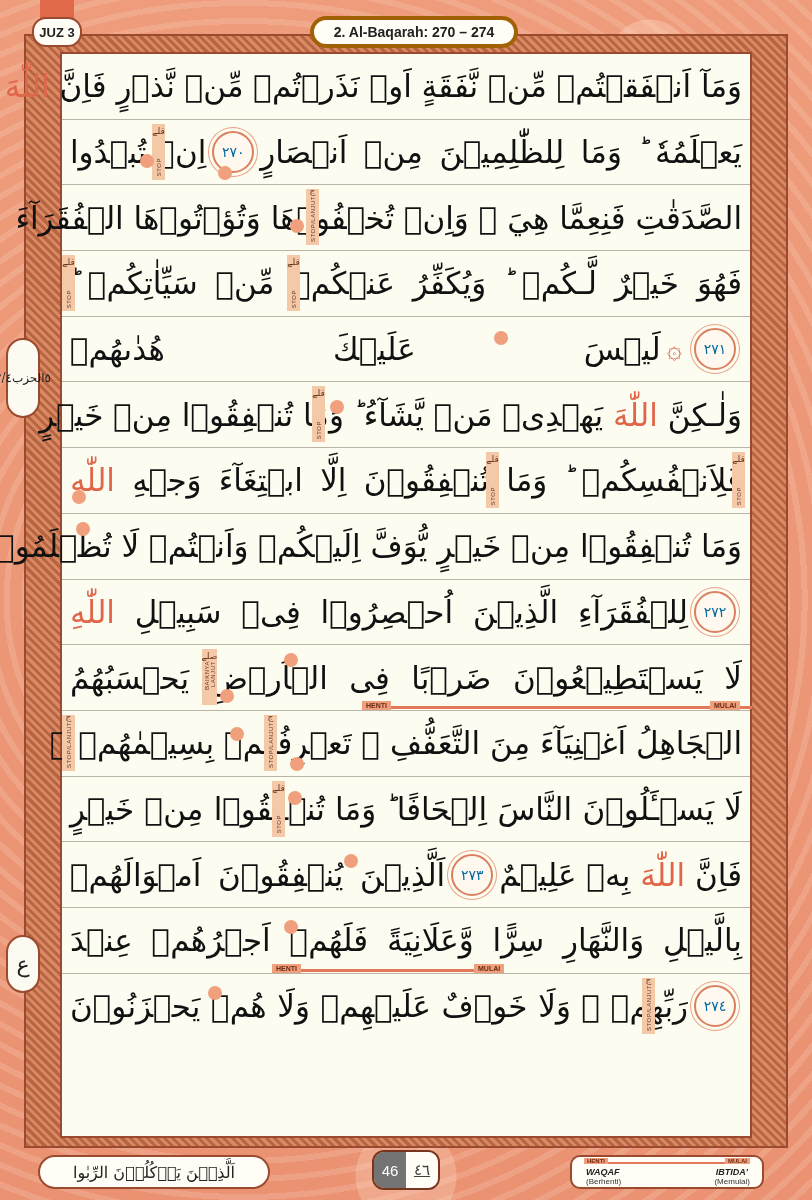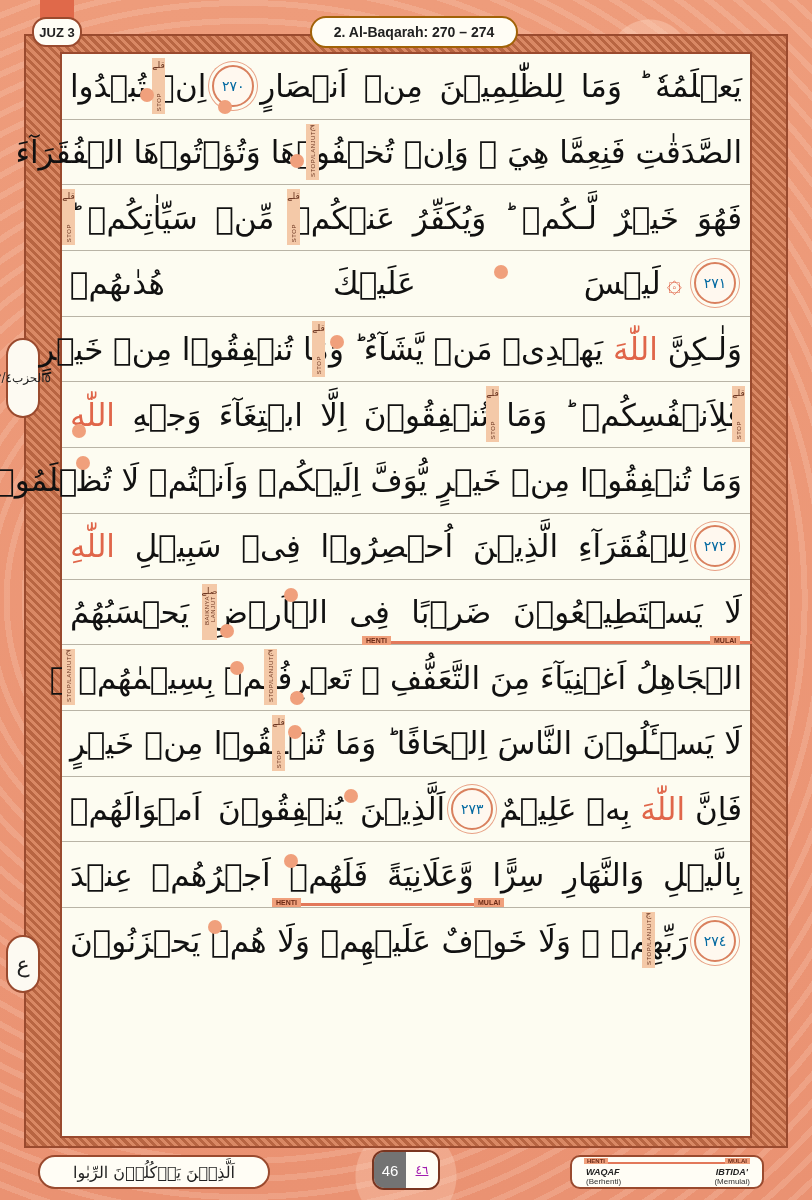--- a/index.html
+++ b/index.html
@@ -37,21 +37,21 @@
   }
   .juz-badge {
     position: absolute; left: 32px; top: 17px; width: 50px; height: 30px;
     background: #fffdf5; border: 2px solid #9a4a2e; border-radius: 14px;
     display: flex; align-items: center; justify-content: center;
     font-family: "Liberation Sans", sans-serif; font-weight: bold; font-size: 13px;
     color: #222; box-sizing: border-box;
   }
   .surah-badge {
     position: absolute; left: 310px; top: 16px; width: 208px; height: 32px;
-    background: #fffdf5; border: 2px solid #a16207; border-radius: 16px;
+    background: #fffdf5; border: 4px solid #a16207; border-radius: 16px;
     display: flex; align-items: center; justify-content: center;
     font-family: "Liberation Sans", sans-serif; font-weight: bold; font-size: 14px;
     color: #222; box-sizing: border-box;
   }
   .side-marker {
     position: absolute; left: 6px; width: 34px;
     background: #fdfaf2; border: 2px solid #9a4a2e; border-radius: 17px;
     display: flex; align-items: center; justify-content: center;
     font-family: "DejaVu Serif", serif; color: #222; box-sizing: border-box;
   }
@@ -111,21 +111,21 @@
     background: #fffdf5; border: 2px solid #9a4a2e; border-radius: 17px; box-sizing: border-box;
     display: flex; align-items: center; justify-content: center;
     font-family: "DejaVu Serif", serif; font-size: 16px; color: #222; direction: rtl;
   }
   .page-num {
     position: absolute; left: 372px; top: 1150px; width: 68px; height: 40px;
     border: 2px solid #7a3520; border-radius: 12px; overflow: hidden; box-sizing: border-box;
     display: flex;
   }
   .page-num .latin { flex: 1; background: #737373; color: #fff; display: flex; align-items: center; justify-content: center; font-family: "Liberation Sans", sans-serif; font-size: 15px; }
-  .page-num .arabic { flex: 1; background: #fffdf5; color: #a21caf; display: flex; align-items: center; justify-content: center; font-size: 12px; text-decoration: underline; }
+  .page-num .arabic { flex: 1; background: #fffdf5; color: #404040; display: flex; align-items: center; justify-content: center; font-size: 15px; text-decoration: underline; }
   .legend {
     position: absolute; left: 570px; top: 1155px; width: 194px; height: 34px;
     background: #fffdf5; border: 2px solid #9a4a2e; border-radius: 10px; box-sizing: border-box;
     font-family: "Liberation Sans", sans-serif;
   }
   .legend .bar { position: absolute; left: 14px; right: 14px; top: 5px; height: 2px; background: #e3785a; }
   .legend .tag { position: absolute; top: 1px; background: #f0a07c; font-size: 6px; font-weight: bold; color: #6b2a16; padding: 0 3px; }
   .legend .w { position: absolute; top: 10px; font-size: 9px; font-weight: bold; font-style: italic; color: #222; }
   .legend .s { position: absolute; top: 20px; font-size: 8px; color: #333; }
 </style>
@@ -143,20 +143,23 @@
   <span>٢/٤</span>
   <span>الحزب</span>
   <span>٥</span>
 </div>
 <div class="side-marker ruku">ع</div>
 
 <div class="frame-inner"></div>
 
 <div class="lines">
 
+  <div class="line">
+    <span class="ar"><span>وَمَآ اَنۡفَقۡتُمۡ مِّنۡ نَّفَقَةٍ اَوۡ نَذَرۡتُمۡ مِّنۡ نَّذۡرٍ فَاِنَّ</span> <span class="allah">اللّٰهَ</span></span>
+  </div>
 
   <div class="line">
     <span class="ar">يَعۡلَمُهٗ ؕ وَمَا لِلظّٰلِمِيۡنَ مِنۡ اَنۡصَارٍ</span>
     <span class="ayah-num">٢٧٠</span>
     <span class="ar" style="flex:none">اِنۡ تُبۡدُوا</span>
     <div class="stop-tag" style="left:90px">
         <span class="sym">قلے</span>
         <span>STOP</span>
       </div>
     <div class="dot" style="left:78px; top:34px"></div>

